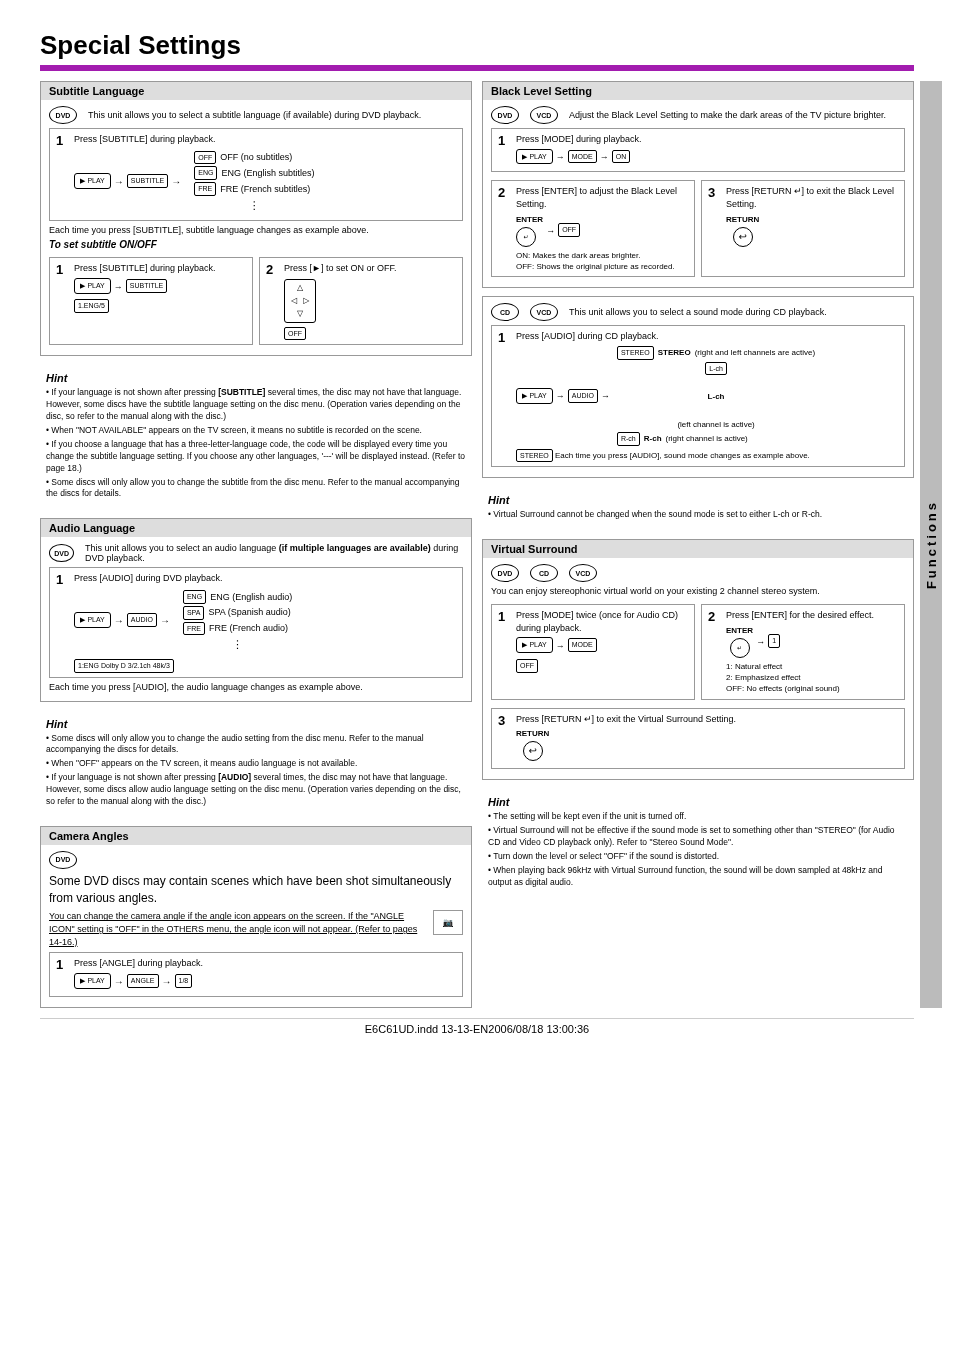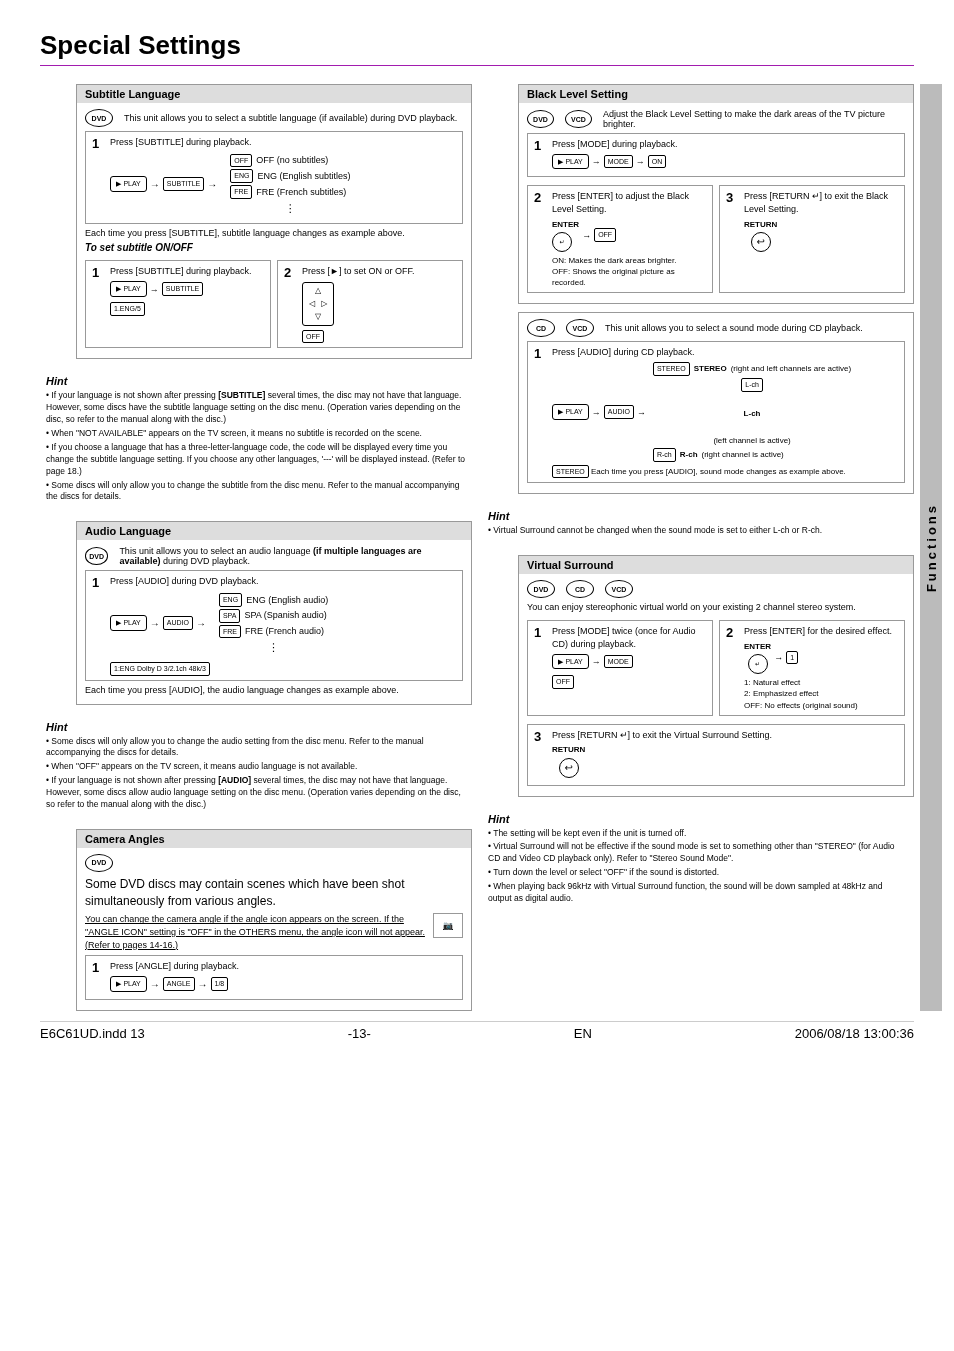--- a/index.html
+++ b/index.html
@@ -8,44 +8,43 @@
       font-size: 10px;
       background: #fff;
       color: #000;
       width: 954px;
       min-height: 1351px;
       padding: 30px 40px;
     }
     h1.page-title {
       font-size: 26px;
       font-weight: bold;
-      border-bottom: 1px solid #a21caf;
+      border-bottom: 6px solid #a21caf;
       padding-bottom: 4px;
-      margin-bottom: 18px;
+      margin-bottom: 10px;
     }
     .main-layout {
       display: flex;
       gap: 10px;
     }
     .left-col {
       flex: 1;
       display: flex;
       flex-direction: column;
       gap: 8px;
     }
     .right-col {
       flex: 1;
       display: flex;
       flex-direction: column;
       gap: 8px;
     }
     .section {
       border: 1px solid #999;
       padding: 6px 8px;
-      margin-left: 36px;
     }
     .section-title {
       font-weight: bold;
       font-size: 11px;
       background: #ddd;
       margin: -6px -8px 6px -8px;
       padding: 3px 8px;
     }
     .badge-row {
       display: flex;
@@ -126,23 +125,23 @@
       content: "• ";
     }
     .subsection-title {
       font-style: italic;
       font-weight: bold;
       font-size: 10px;
       margin: 4px 0 3px 0;
     }
     .page-footer {
       display: flex;
-      justify-content: space-between;
+      justify-content: center;
       margin-top: 10px;
-      font-size: 13px;
+      font-size: 11px;
       border-top: 1px solid #ccc;
       padding-top: 4px;
     }
     .step-content { flex: 1; font-size: 9px; line-height: 1.4; }
     .diagram-row {
       display: flex;
       align-items: center;
       gap: 3px;
       margin: 3px 0;
     }

